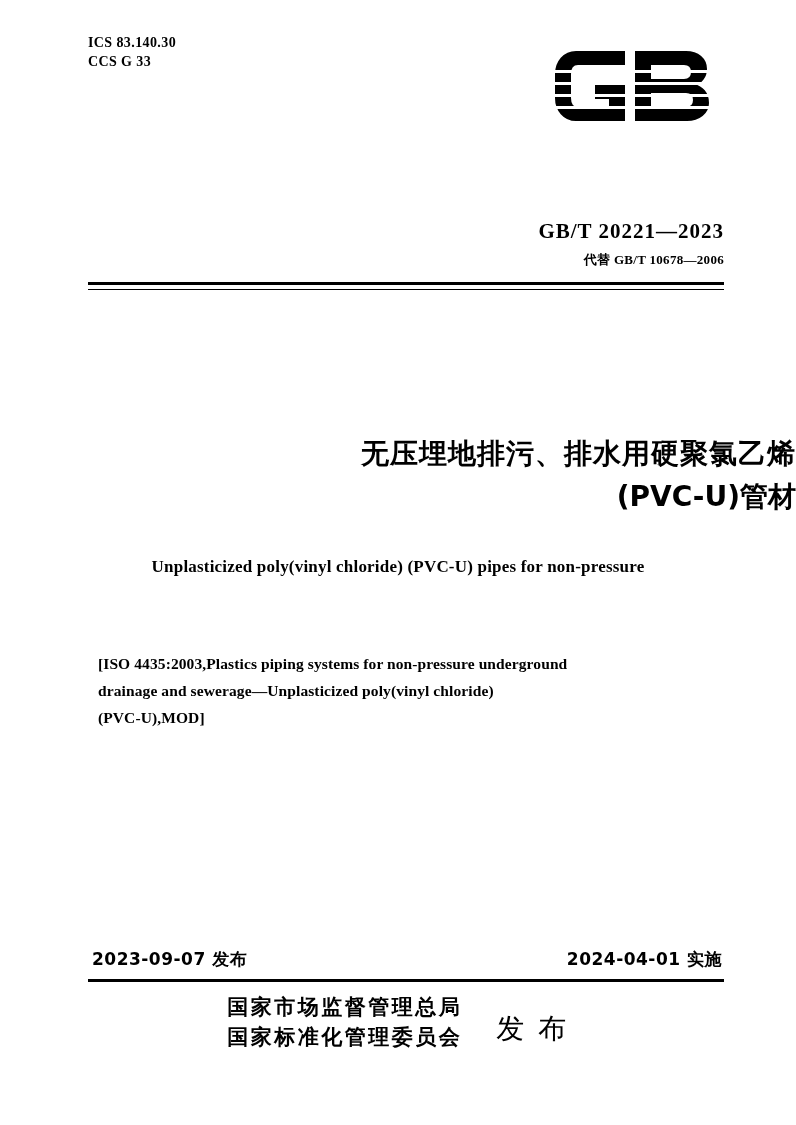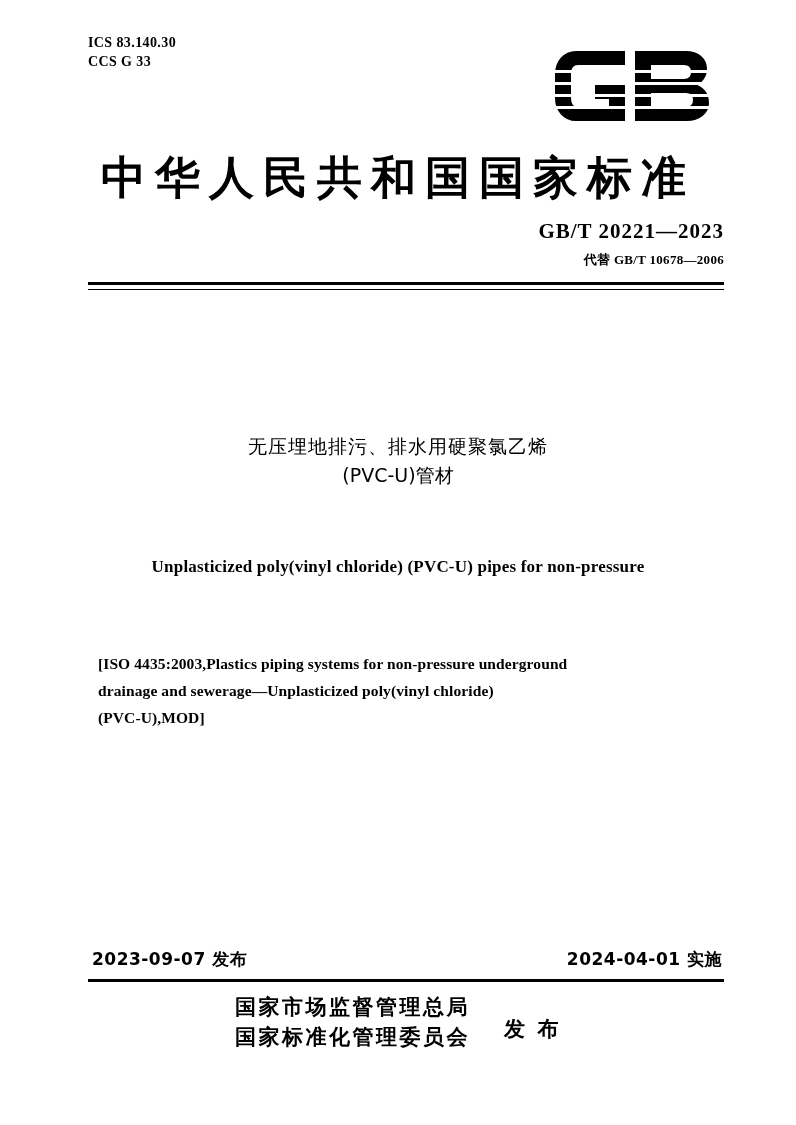--- a/index.html
+++ b/index.html
@@ -106,24 +106,24 @@
     height: 3px;
     background: #000;
   }
 
   
   .doc-title-cn {
     position: absolute;
     left: 0;
     right: 0;
     top: 432px;
-    text-align: center;
-    font-family: "DejaVu Sans", sans-serif;
-    font-weight: normal;
-    font-size: 19px;
+    text-align: right;
+    font-family: "DejaVu Sans", sans-serif;
+    font-weight: bold;
+    font-size: 28px;
     line-height: 1.55;
     letter-spacing: 1px;
   }
   .doc-title-cn .l2 { letter-spacing: 0px; }
 
   .doc-title-en {
     position: absolute;
     left: 120px;
     right: 120px;
     top: 553px;
@@ -183,22 +183,22 @@
   .publisher .names {
     font-family: "DejaVu Sans", sans-serif;
     font-weight: bold;
     font-size: 21px;
     line-height: 1.45;
     letter-spacing: 2.5px;
     text-align: center;
   }
   .publisher .issue-word {
     font-family: "DejaVu Sans", sans-serif;
-    font-weight: bold;
-    font-size: 21px;
+    font-weight: normal;
+    font-size: 28px;
     letter-spacing: 2.5px;
     margin-left: 34px;
     align-self: center;
     padding-top: 14px;
   }
 </style>
 </head>
 <body>
 
 <div class="page">
@@ -221,21 +221,20 @@
 
       <g fill="#fff">
         <rect x="8" y="30" width="156" height="3"></rect>
         <rect x="8" y="42" width="156" height="3"></rect>
         <rect x="8" y="54" width="156" height="3"></rect>
         <rect x="8" y="66" width="156" height="3"></rect>
       </g>
     </svg>
   </div>
 
-  <div class="cn-title">中华人民共和国国家标准</div>
 
   <div class="std-num">
     <div class="main-no">GB/T 20221—2023</div>
     <div class="replaces">代替 GB/T 10678—2006</div>
   </div>
 
   <div class="rule-top"></div>
   <div class="rule-top-thin"></div>
 
   <div class="doc-title-cn">

